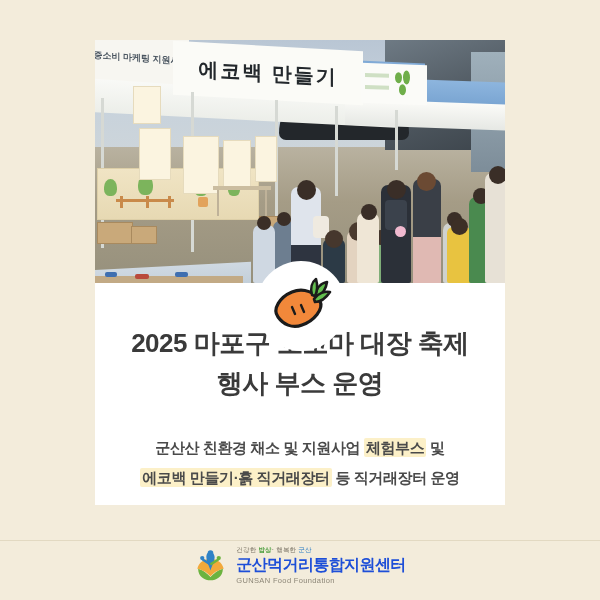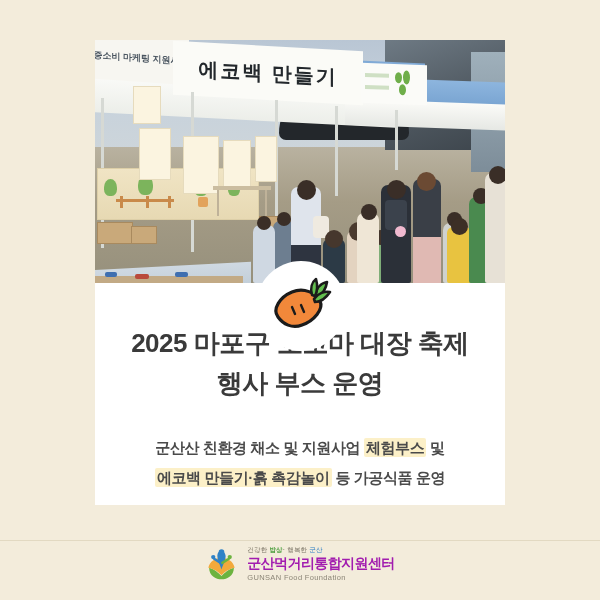--- a/index.html
+++ b/index.html
@@ -71,21 +71,21 @@
 
   
   .divider{position:absolute;left:0;top:540px;width:600px;height:1px;background:#e2d9c2;}
   .footer{position:absolute;left:0;top:546px;width:600px;display:flex;
     align-items:center;justify-content:center;gap:9px;}
   .logomark{width:33px;height:33px;position:relative;flex:0 0 auto;}
   .ftext{display:flex;flex-direction:column;justify-content:center;}
   .slogan{font-size:6.5px;color:#7b7466;letter-spacing:0.2px;line-height:1.2;margin-bottom:1px;}
   .slogan b{color:#4d9e3f;}
   .slogan i{color:#2f7fc4;font-style:normal;}
-  .lname{font-size:14px;font-weight:700;color:#a21caf;letter-spacing:-0.6px;line-height:1.25;}
+  .lname{font-size:16px;font-weight:700;color:#1d4ed8;letter-spacing:-0.6px;line-height:1.25;}
   .lsub{font-size:7.5px;color:#8c8677;letter-spacing:0.35px;margin-top:1px;}
 </style>
 </head>
 <body>
 
 <div class="card-wrap">
 
   <div class="photo">
     <div class="sky"></div>
     <div class="ground"></div>
@@ -208,21 +208,21 @@
     <div class="title">
       <span>2025 마포구 꼬꼬마 대장 축제</span>
       <span class="l2">행사 부스 운영</span>
     </div>
 
     <div class="body">
       <div>
         <span>군산산 친환경 채소 및 지원사업 </span><span class="hl">체험부스</span><span> 및</span>
       </div>
       <div>
-        <span class="hl">에코백 만들기·흙 촉감놀이</span><span> 등 가공식품 운영</span>
+        <span class="hl">에코백 만들기·흙 직거래장터</span><span> 등 직거래장터 운영</span>
       </div>
     </div>
   </div>
 </div>
 
 <div class="divider"></div>
 
 <div class="footer">
   <svg class="logomark" viewBox="0 0 40 40">
     <path d="M5 24 C5 34 13 38 20 38 C27 38 35 34 35 24 C28 26 24 30 20 34 C16 30 12 26 5 24 Z" fill="#6cb33f"></path>

